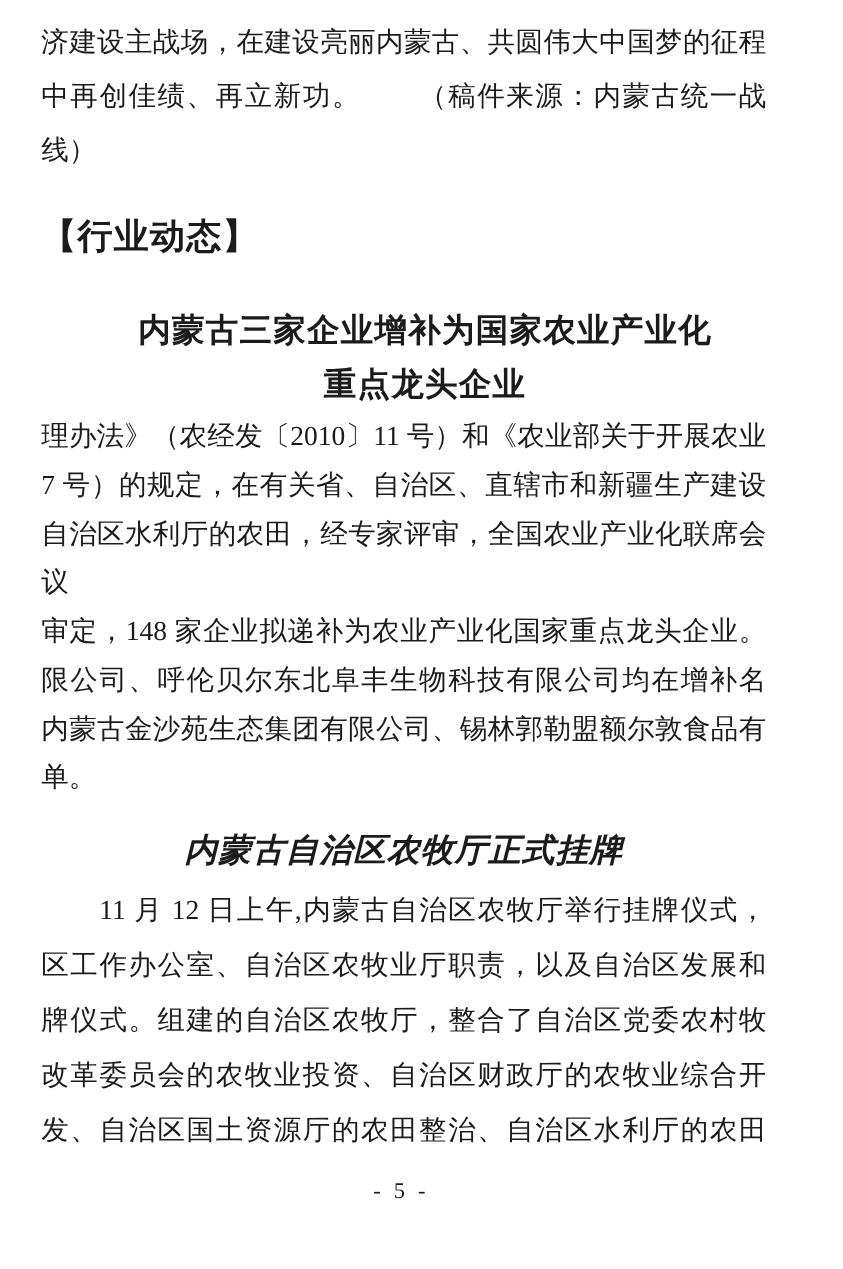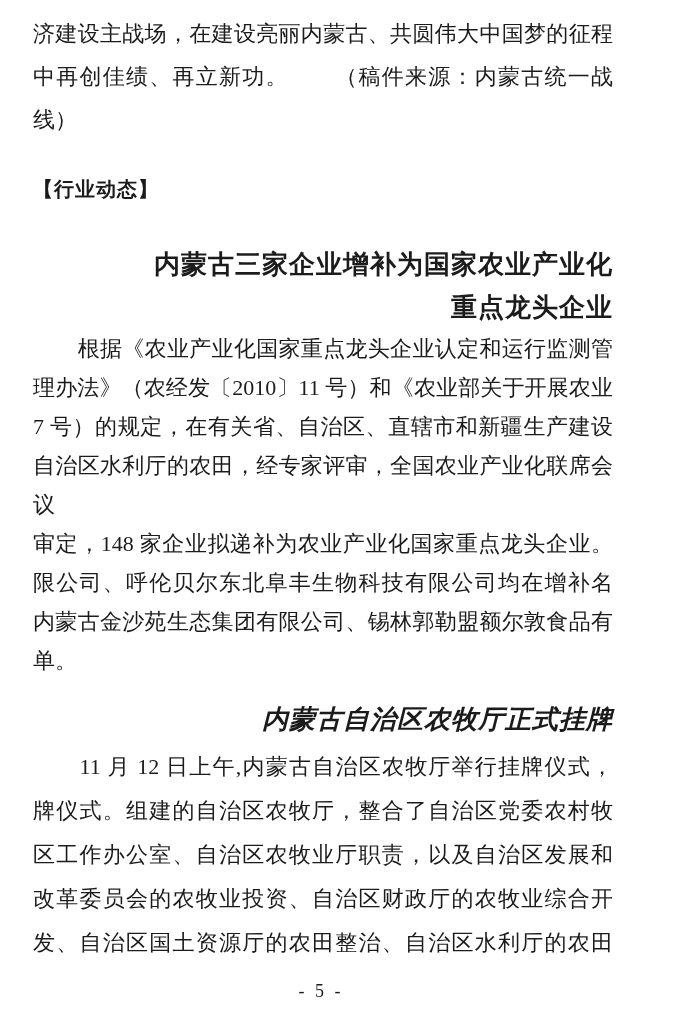--- a/index.html
+++ b/index.html
@@ -31,27 +31,27 @@
   .intro-line { line-height: 43px; }
   .b1 { line-height: 39px; }
   .b2 { line-height: 44px; }
 
   .intro { margin-top: 12px; }
 
   .section-header {
     margin-top: 30px;
     font-family: "Liberation Sans", "DejaVu Sans", sans-serif;
     font-weight: 600;
-    font-size: 20px;
+    font-size: 28px;
     line-height: 36px;
     letter-spacing: 1px;
   }
 
   .article-title { font-weight: bold; font-size: 26px; }
-  .title-line { line-height: 43px; text-align: right; letter-spacing: 1px; }
+  .title-line { line-height: 43px; text-align: center; letter-spacing: 1px; }
   .t1 { margin-top: 36px; padding-left: 34px; }
   .t2 { margin-top: 18px; font-style: italic; }
   .body2 { margin-top: 4px; }
 
   .page-footer {
     margin-top: 16px;
     text-align: center;
     font-size: 18px;
     line-height: 20px;
     letter-spacing: 3px;
@@ -69,37 +69,36 @@
       </div>
 
     <div class="section-header">【行业动态】</div>
 
     <div class="article-title t1">
         <div class="title-line">内蒙古三家企业增补为国家农业产业化</div>
         <div class="title-line">重点龙头企业</div>
       </div>
 
     <div class="para body1">
-        <div class="body-line b1">　　根据《农业产业化国家重点龙头企业认定和运行监测管</div>
         <div class="body-line b1">理办法》（农经发〔2010〕11 号）和《农业部关于开展农业</div>
         <div class="body-line b1">7 号）的规定，在有关省、自治区、直辖市和新疆生产建设</div>
         <div class="body-line b1">自治区水利厅的农田，经专家评审，全国农业产业化联席会议</div>
         <div class="body-line b1">审定，148 家企业拟递补为农业产业化国家重点龙头企业。</div>
         <div class="body-line b1">限公司、呼伦贝尔东北阜丰生物科技有限公司均在增补名</div>
         <div class="body-line b1">内蒙古金沙苑生态集团有限公司、锡林郭勒盟额尔敦食品有</div>
         <div class="body-line b1 end">单。</div>
       </div>
 
     <div class="article-title t2">
         <div class="title-line">内蒙古自治区农牧厅正式挂牌</div>
       </div>
 
     <div class="para body2">
         <div class="body-line b2">　　11 月 12 日上午,内蒙古自治区农牧厅举行挂牌仪式，</div>
+        <div class="body-line b2">区工作办公室、自治区农牧业厅职责，以及自治区发展和</div>
         <div class="body-line b2">牌仪式。组建的自治区农牧厅，整合了自治区党委农村牧</div>
-        <div class="body-line b2">区工作办公室、自治区农牧业厅职责，以及自治区发展和</div>
         <div class="body-line b2">改革委员会的农牧业投资、自治区财政厅的农牧业综合开</div>
         <div class="body-line b2">发、自治区国土资源厅的农田整治、自治区水利厅的农田</div>
       </div>
   </div>
 
   <div class="page-footer">- 5 -</div>
 </div>
 
 </body></html>

